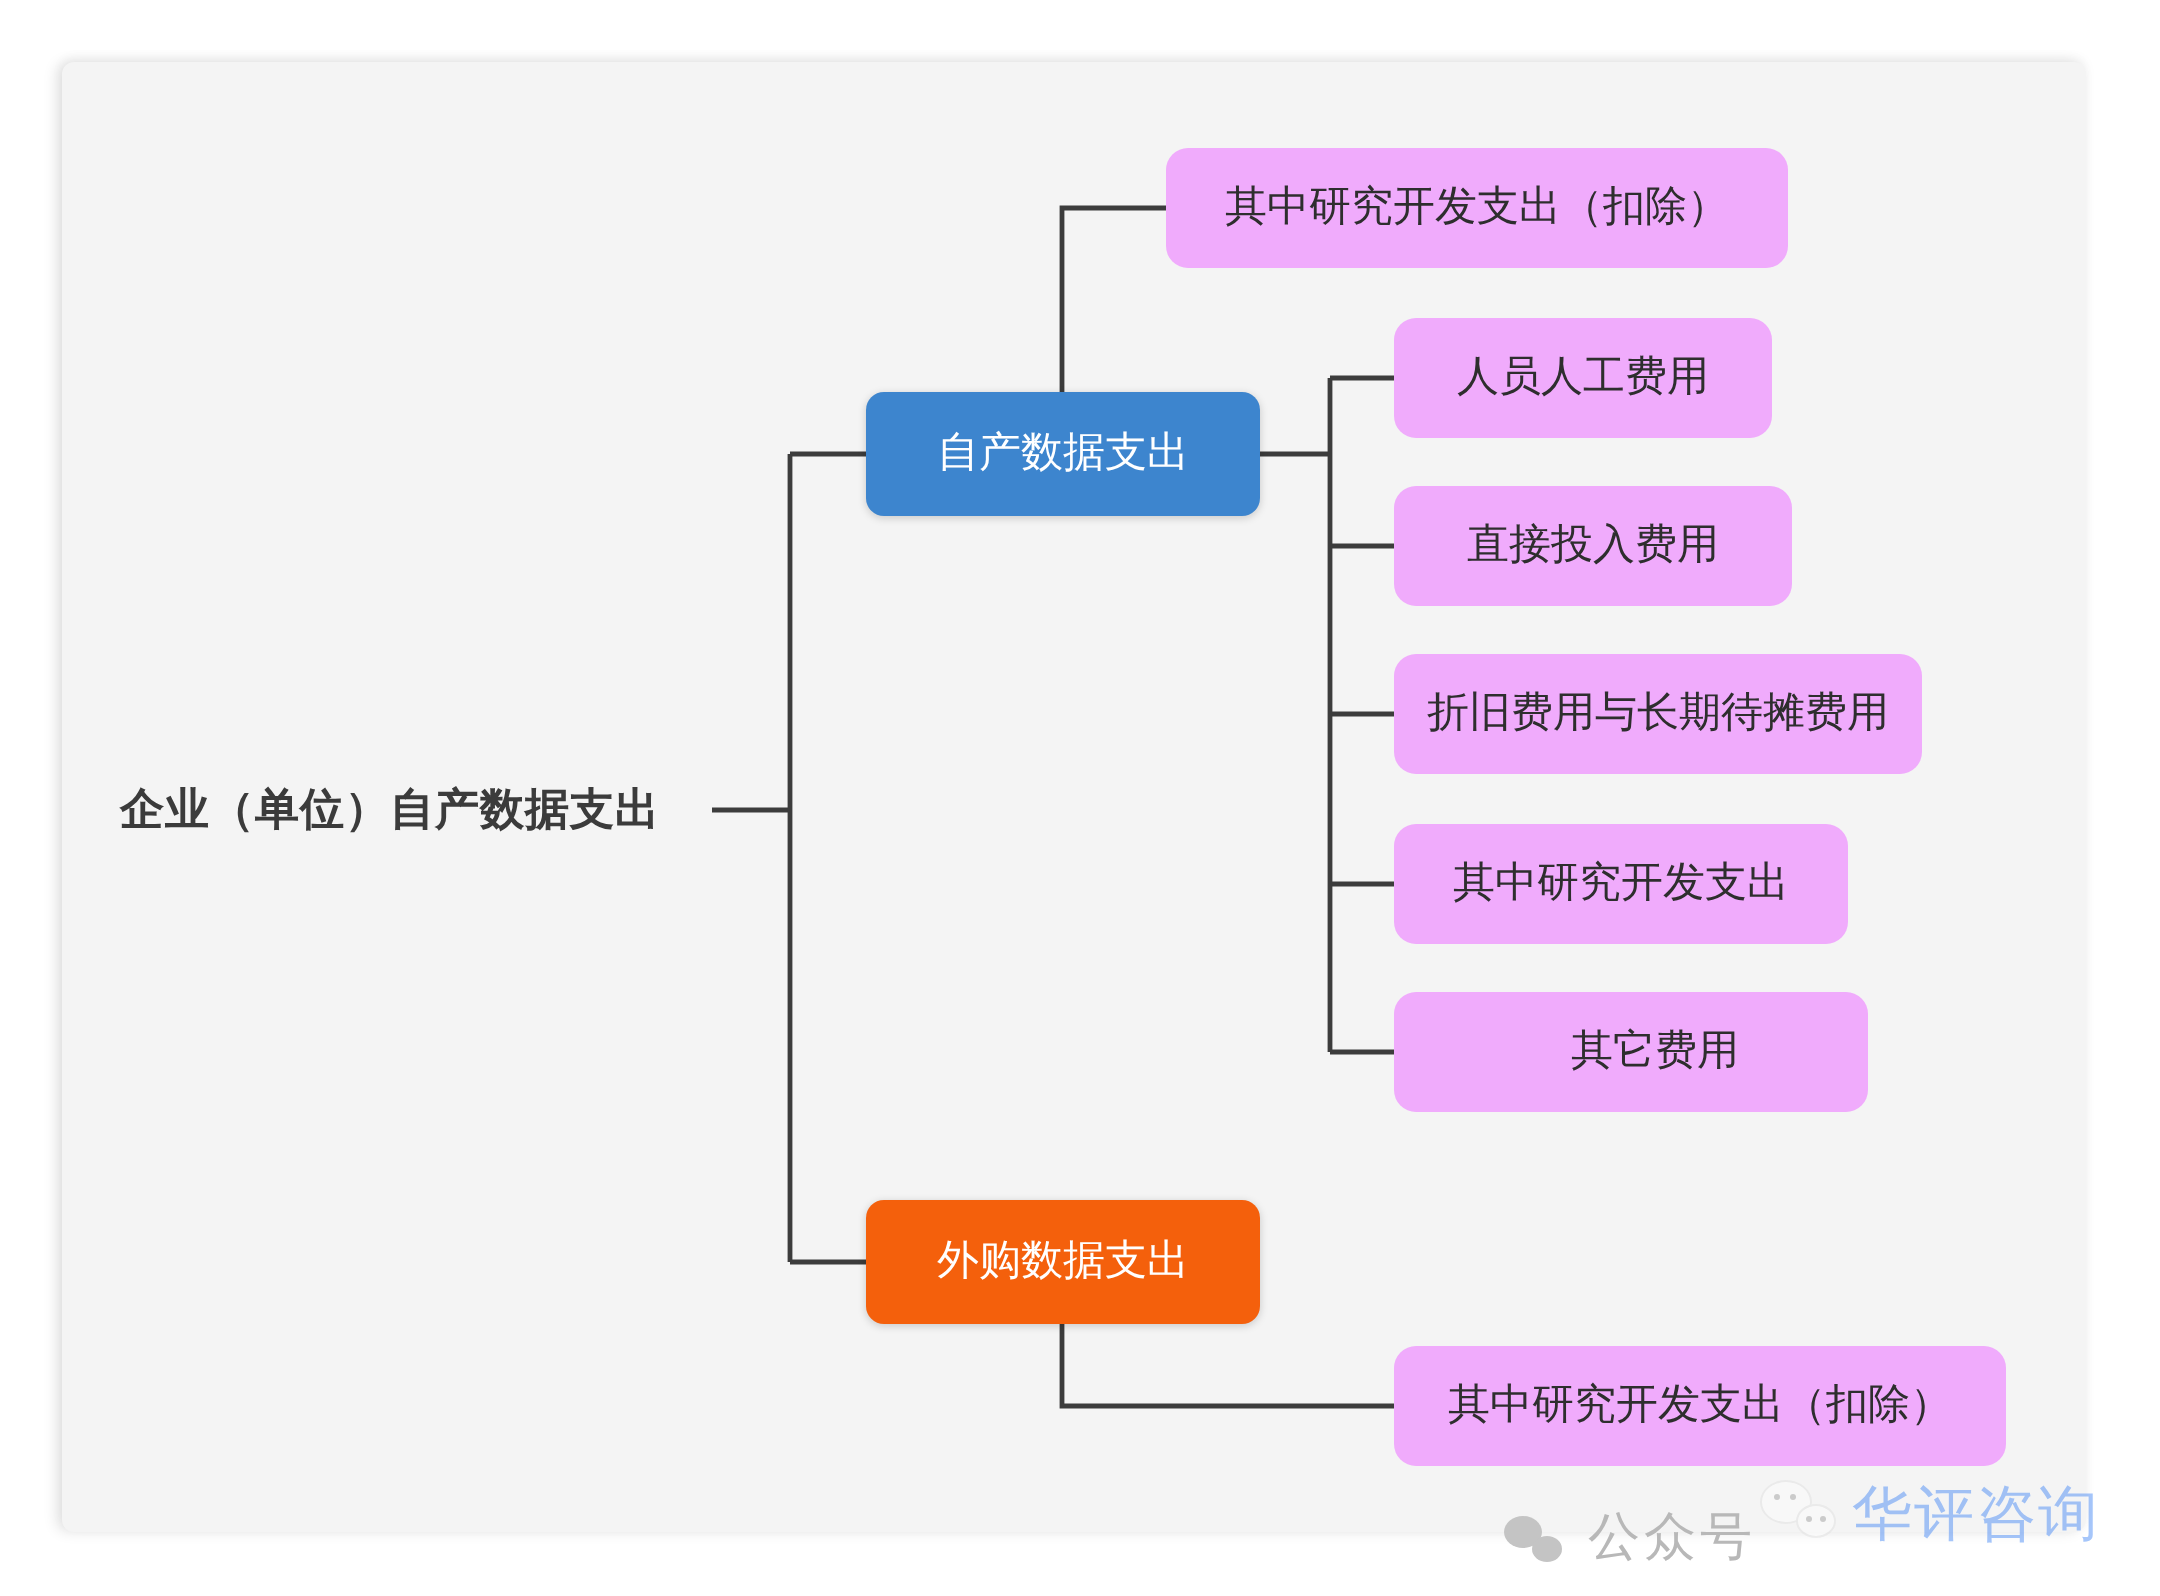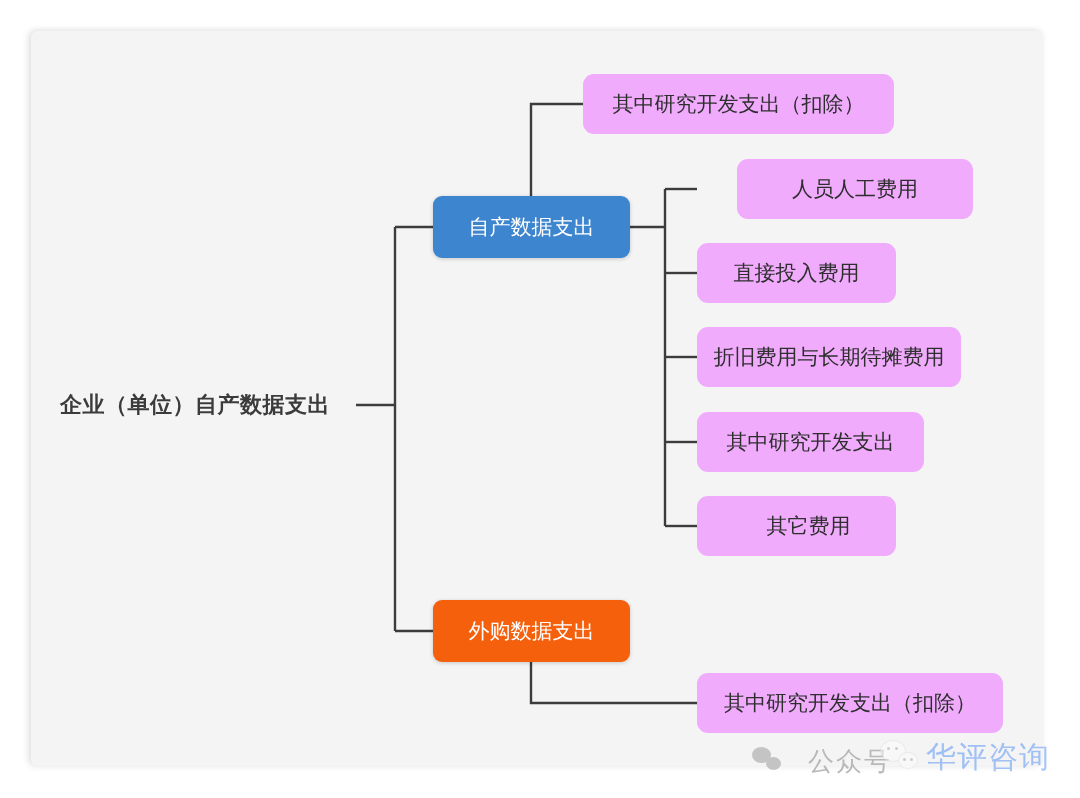--- a/index.html
+++ b/index.html
@@ -85,22 +85,22 @@
   }
 
   
   #watermark {
     position: absolute;
     left: 752px;
     top: 736px;
     width: 320px;
     height: 50px;
     display: flex;
-    align-items: center;
-    gap: 22px;
+    align-items: flex-end;
+    gap: 8px;
     pointer-events: none;
   }
   #watermark .wm-text {
     font-size: 26px;
     color: #b8b8b8;
     letter-spacing: 2px;
     white-space: nowrap;
   }
   .wm-bubbles {
     position: relative;
@@ -195,29 +195,29 @@
   </svg>
 
   <div class="node node-root" style="left:60px; top:389px; width:300px; height:32px;">企业（单位）自产数据支出</div>
 
   <div class="node node-blue" style="left:433px; top:196px; width:197px; height:62px;">自产数据支出</div>
 
   <div class="node node-orange" style="left:433px; top:600px; width:197px; height:62px;">外购数据支出</div>
 
   <div class="node node-gray" style="left:583px; top:74px; width:311px; height:60px;">其中研究开发支出（扣除）</div>
 
-  <div class="node node-gray" style="left:697px; top:159px; width:236px; height:60px;margin-left:40px;">人员人工费用</div>
+  <div class="node node-gray" style="left:697px; top:159px; width:189px; height:60px;">人员人工费用</div>
 
   <div class="node node-gray" style="left:697px; top:243px; width:199px; height:60px;">直接投入费用</div>
 
   <div class="node node-gray" style="left:697px; top:327px; width:264px; height:60px;">折旧费用与长期待摊费用</div>
 
   <div class="node node-gray" style="left:697px; top:412px; width:227px; height:60px;">其中研究开发支出</div>
 
-  <div class="node node-gray" style="left:697px; top:496px; width:199px; height:60px;padding-left:24px;">其它费用</div>
+  <div class="node node-gray" style="left:697px; top:496px; width:237px; height:60px;padding-left:24px;">其它费用</div>
 
   <div class="node node-gray" style="left:697px; top:673px; width:306px; height:60px;">其中研究开发支出（扣除）</div>
 
   <div id="watermark">
     <div class="wm-bubbles">
       <span class="b1"></span>
         <span class="b2"></span>
     </div>
     <span class="wm-text">公众号</span>
   </div>

